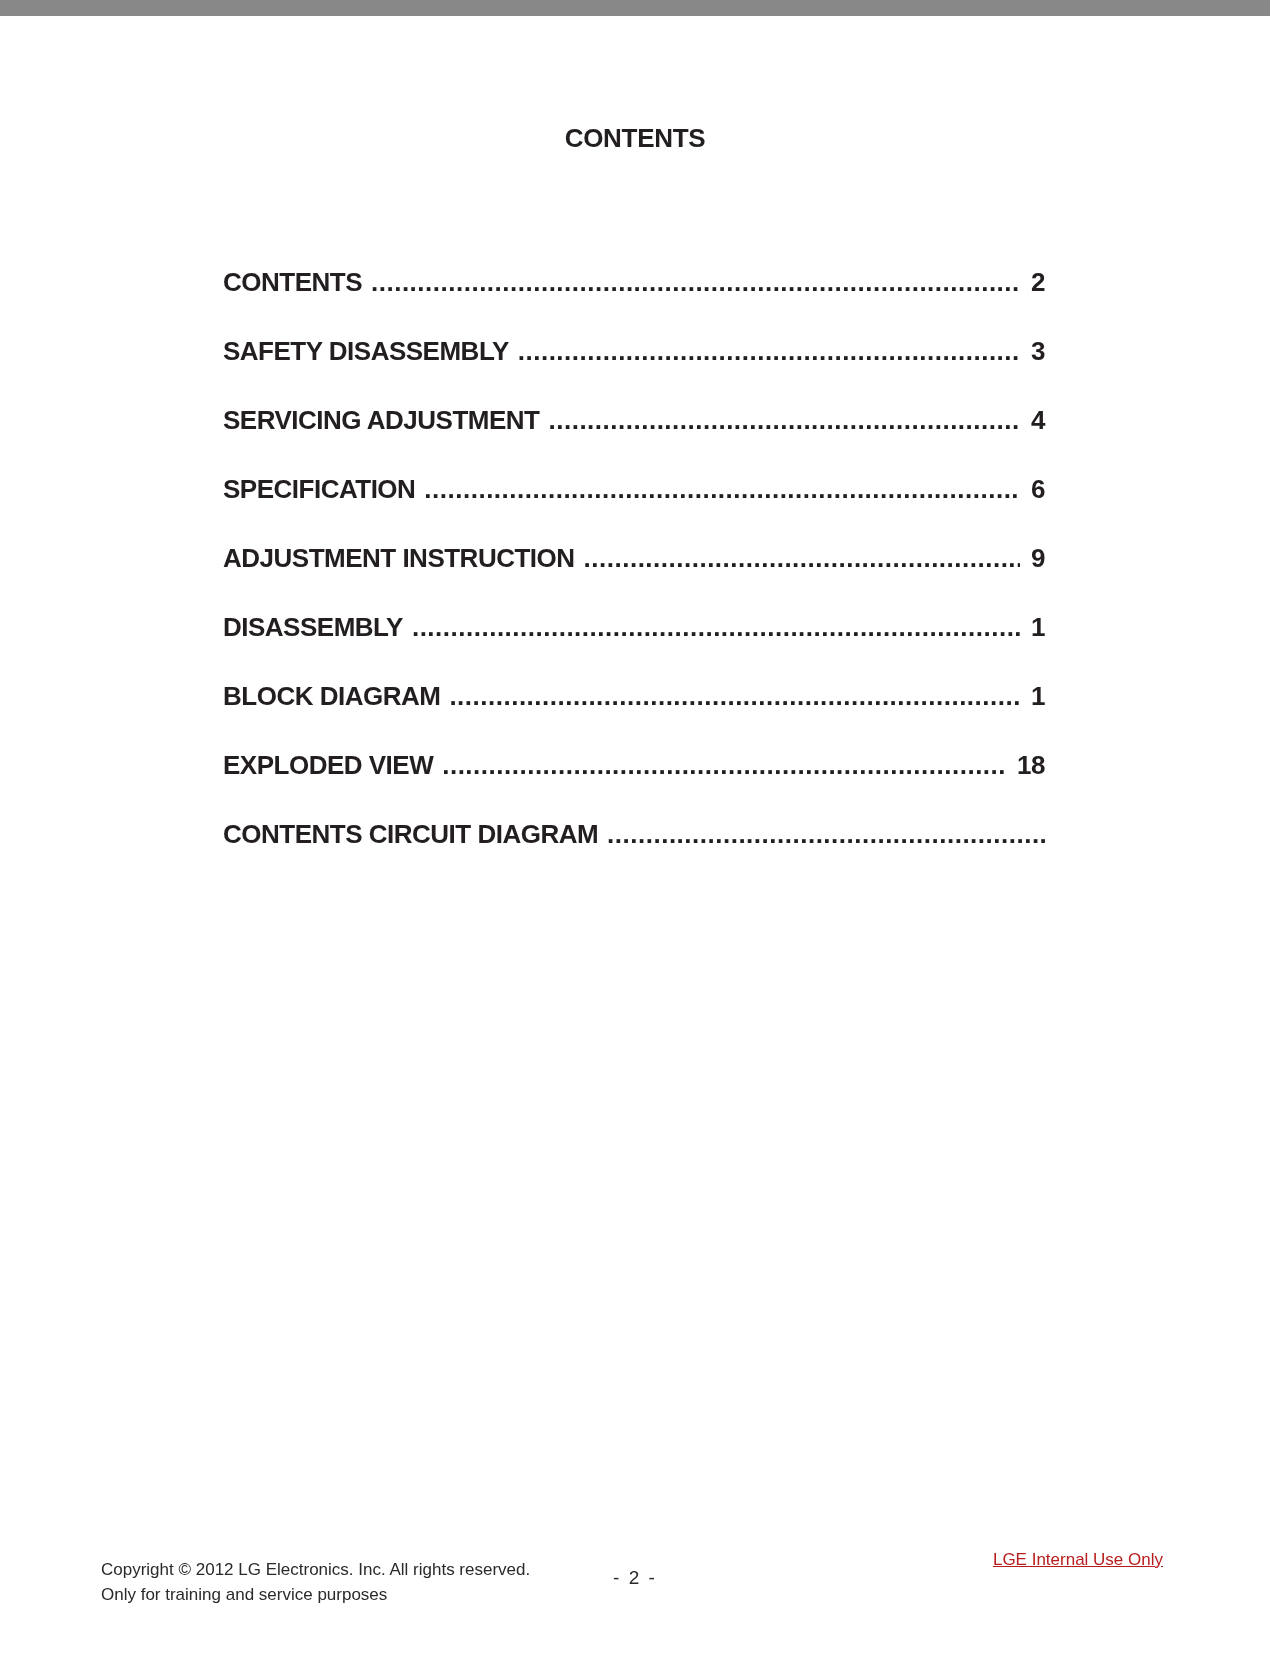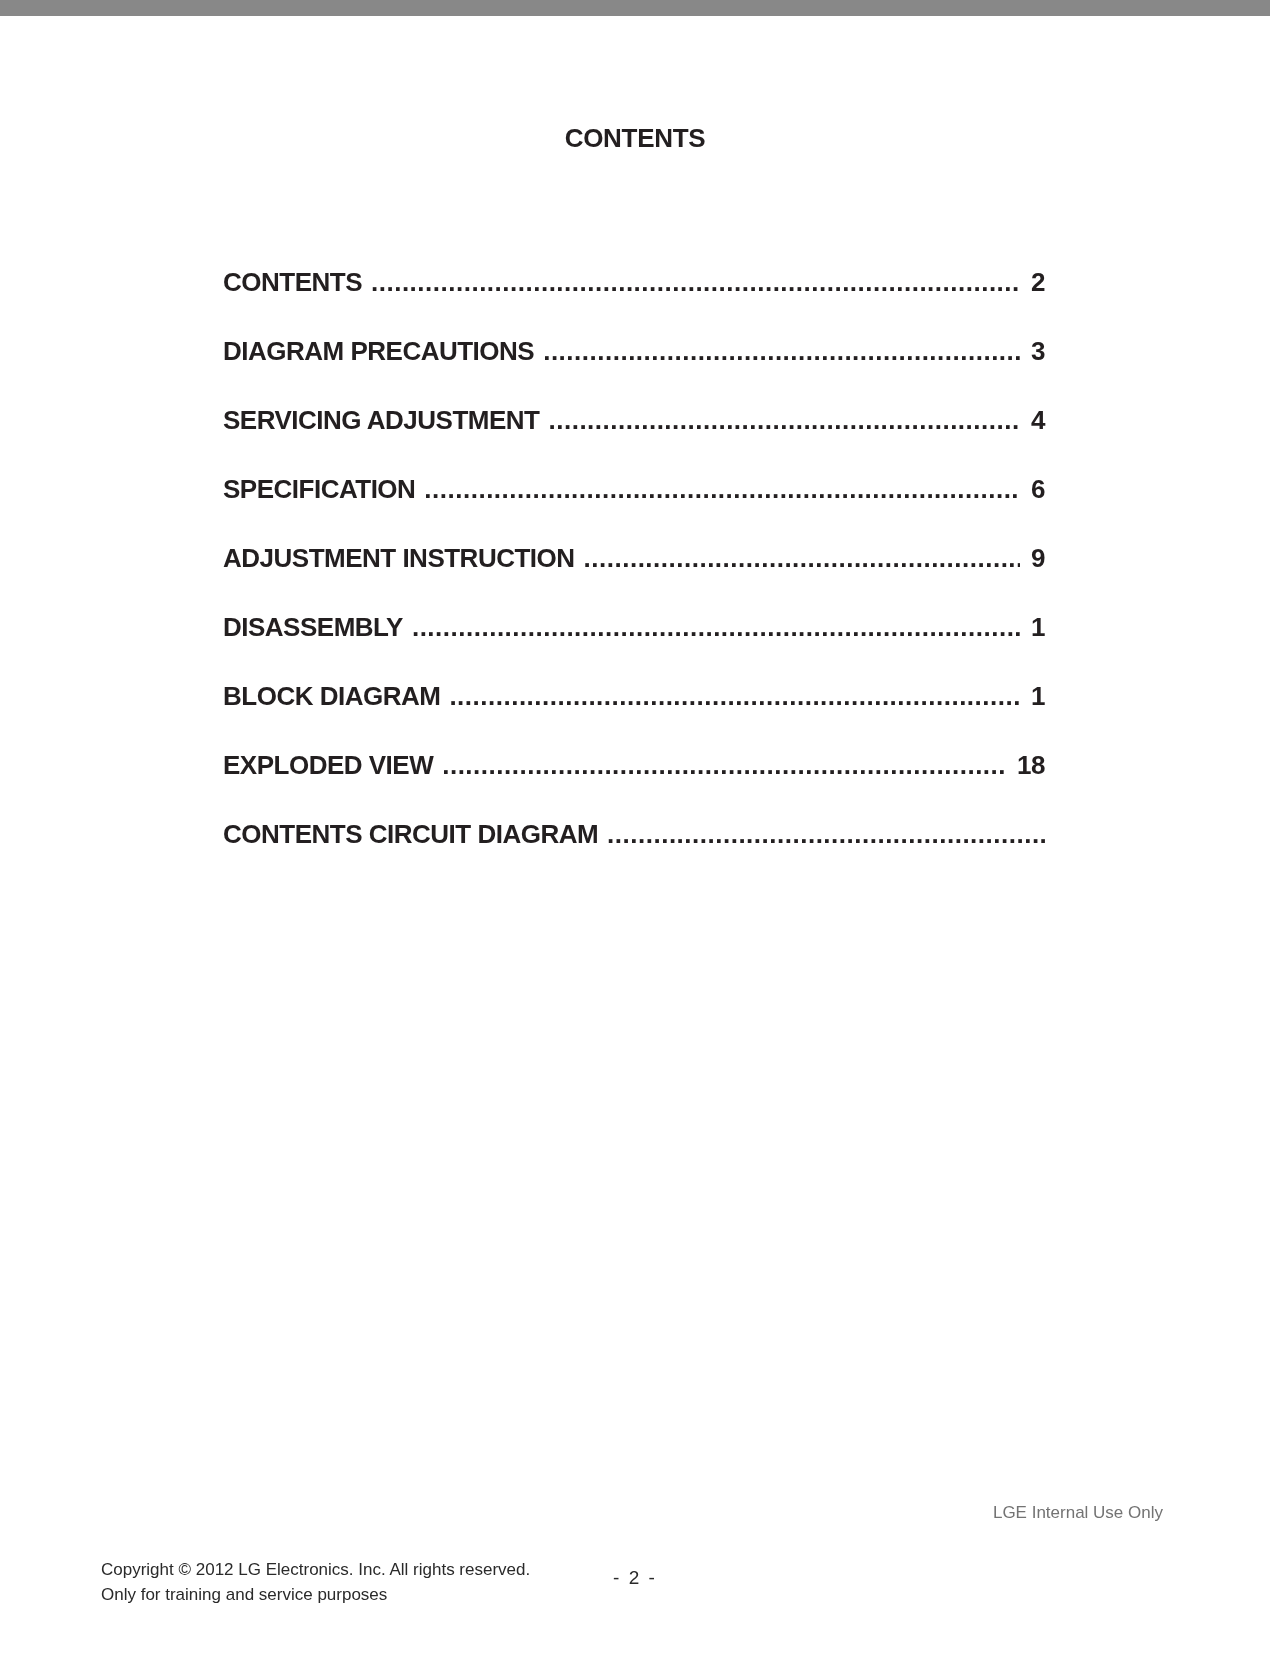--- a/index.html
+++ b/index.html
@@ -74,40 +74,41 @@
     top: 1551px;
     width: 1270px;
     text-align: center;
     font-size: 19px;
     letter-spacing: 2px;
     color: #2a2a2a;
   }
   .footer-right {
     position: absolute;
     right: 107px;
-    top: 1487px;
+    top: 1534px;
     font-size: 17px;
-    color: #737373;
+    color: #b91c1c;
+    text-decoration: underline;
   }
 </style>
 </head>
 <body>
 
 <div class="page">
 
   <h1 class="doc-title">CONTENTS</h1>
 
   <div class="toc">
     <div class="toc-row">
       <span class="toc-label">CONTENTS</span>
       <span class="toc-dots">........................................................................................................................................................................................................</span>
       <span class="toc-page">2</span>
     </div>
     <div class="toc-row">
-      <span class="toc-label">DIAGRAM PRECAUTIONS</span>
+      <span class="toc-label">SAFETY DISASSEMBLY</span>
       <span class="toc-dots">........................................................................................................................................................................................................</span>
       <span class="toc-page">3</span>
     </div>
     <div class="toc-row">
       <span class="toc-label">SERVICING ADJUSTMENT</span>
       <span class="toc-dots">........................................................................................................................................................................................................</span>
       <span class="toc-page">4</span>
     </div>
     <div class="toc-row">
       <span class="toc-label">SPECIFICATION</span>

